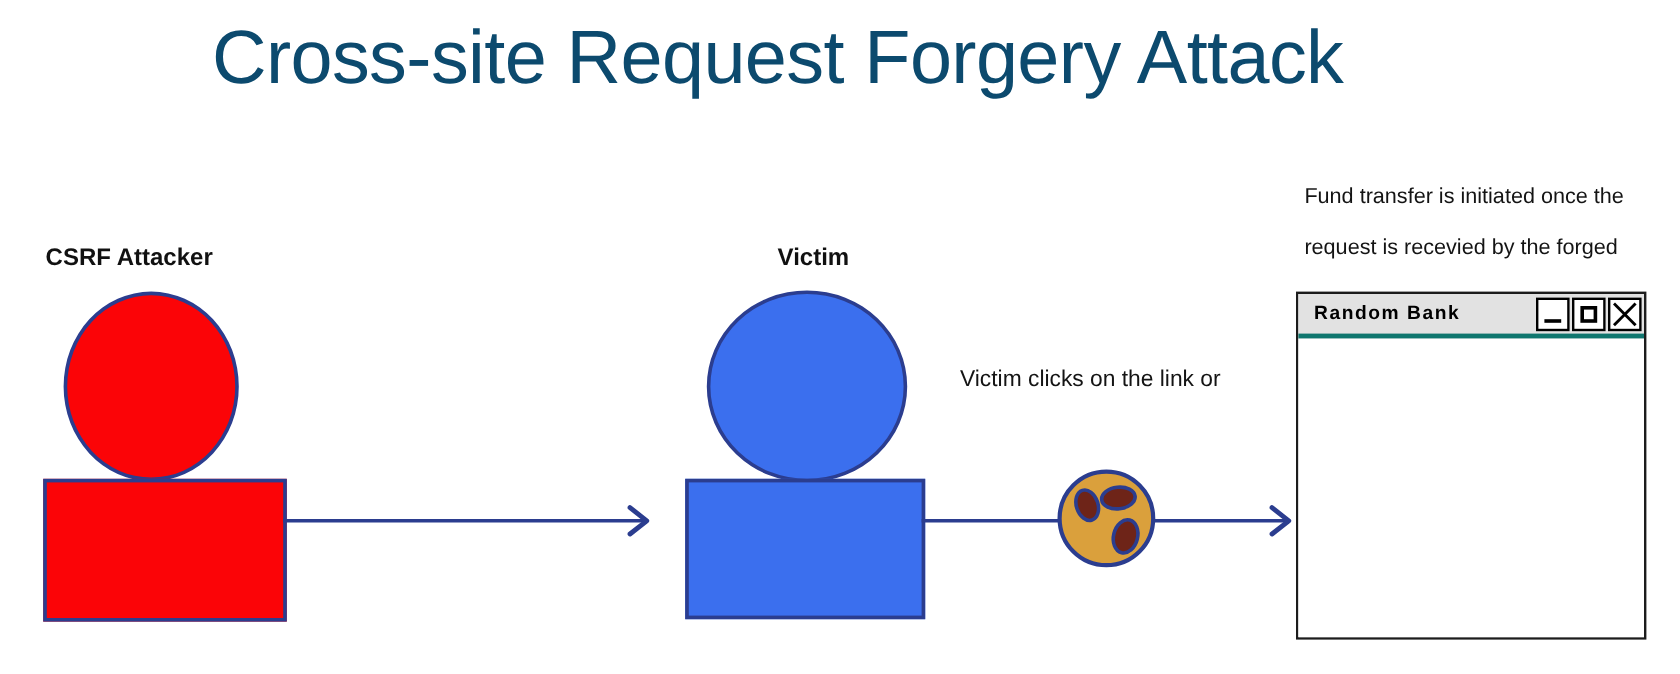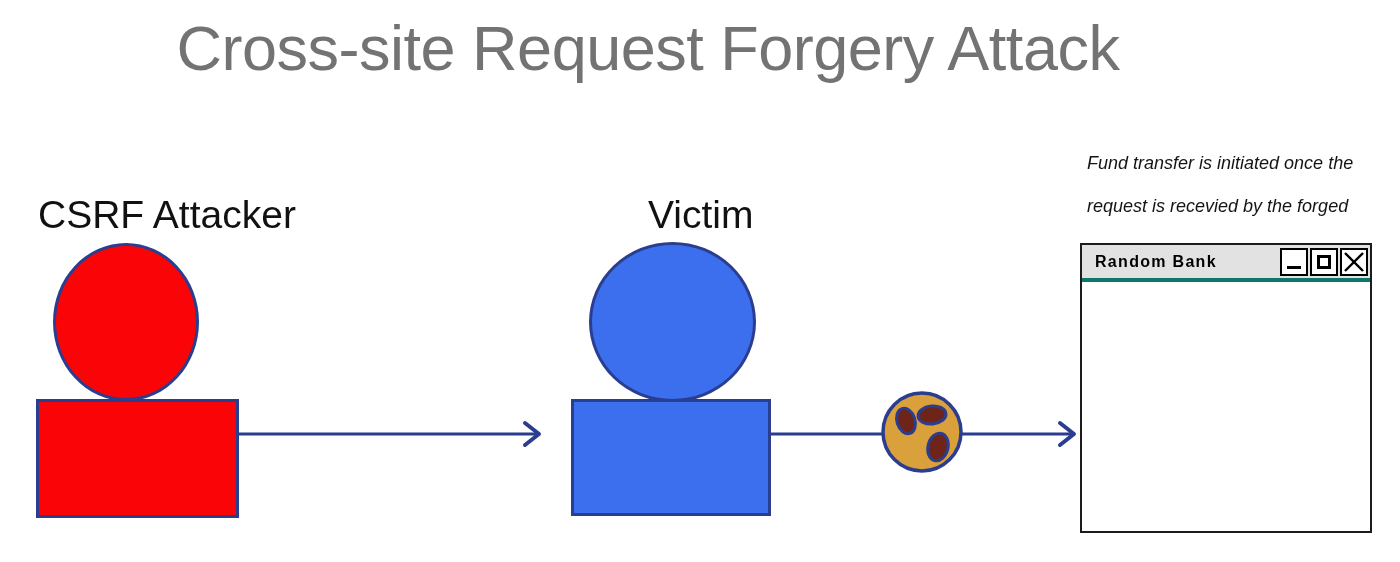--- a/index.html
+++ b/index.html
@@ -21,30 +21,30 @@
   .title {
     position: absolute;
     left: 0;
     top: 12px;
     width: 1296px;
     text-align: center;
     font-size: 63px;
     line-height: 72px;
     font-weight: 400;
     letter-spacing: -0.5px;
-    color: #737373;
+    color: #0c4a6e;
     white-space: nowrap;
   }
 
   
   .actor-label {
     position: absolute;
-    font-size: 39px;
+    font-size: 20px;
     line-height: 34px;
-    font-weight: 400;
+    font-weight: 700;
     color: #111111;
     white-space: nowrap;
   }
   .label-attacker { left: 38px;  top: 198px; }
   .label-victim   { left: 630px; top: 198px; margin-left: 18px; }
 
   
   .figure { position: absolute; }
 
   .head {
@@ -107,21 +107,20 @@
 
   
   .server-note {
     position: absolute;
     left: 1087px;
     top: 142px;
     font-size: 18px;
     line-height: 43px;
     color: #141414;
     white-space: nowrap;
-    font-style: italic;
   }
 
   
   .window {
     position: absolute;
     left: 1080px;
     top: 243px;
     width: 292px;
     height: 290px;
     box-sizing: border-box;
@@ -212,20 +211,21 @@
 
   <svg class="cookie" viewBox="0 0 84 84">
     <circle cx="42" cy="42" r="39" fill="#DAA03C" stroke="#2B3D8F" stroke-width="3.5"></circle>
     <ellipse cx="26" cy="31" rx="9" ry="13" transform="rotate(-18 26 31)" fill="#6E2418" stroke="#2B3D8F" stroke-width="3"></ellipse>
     <ellipse cx="52" cy="25" rx="14" ry="9" transform="rotate(-6 52 25)" fill="#6E2418" stroke="#2B3D8F" stroke-width="3"></ellipse>
     <ellipse cx="58" cy="57" rx="10" ry="14" transform="rotate(14 58 57)" fill="#6E2418" stroke="#2B3D8F" stroke-width="3"></ellipse>
   </svg>
 
 
   <div class="annotation annot-2">
+    <div>Victim clicks on the link or</div>
   </div>
 
   <div class="server-note">
     <div>Fund transfer is initiated once the</div>
     <div>request is recevied by the forged</div>
   </div>
 
   <div class="window">
     <div class="titlebar">
       <div class="window-title">Random Bank</div>

